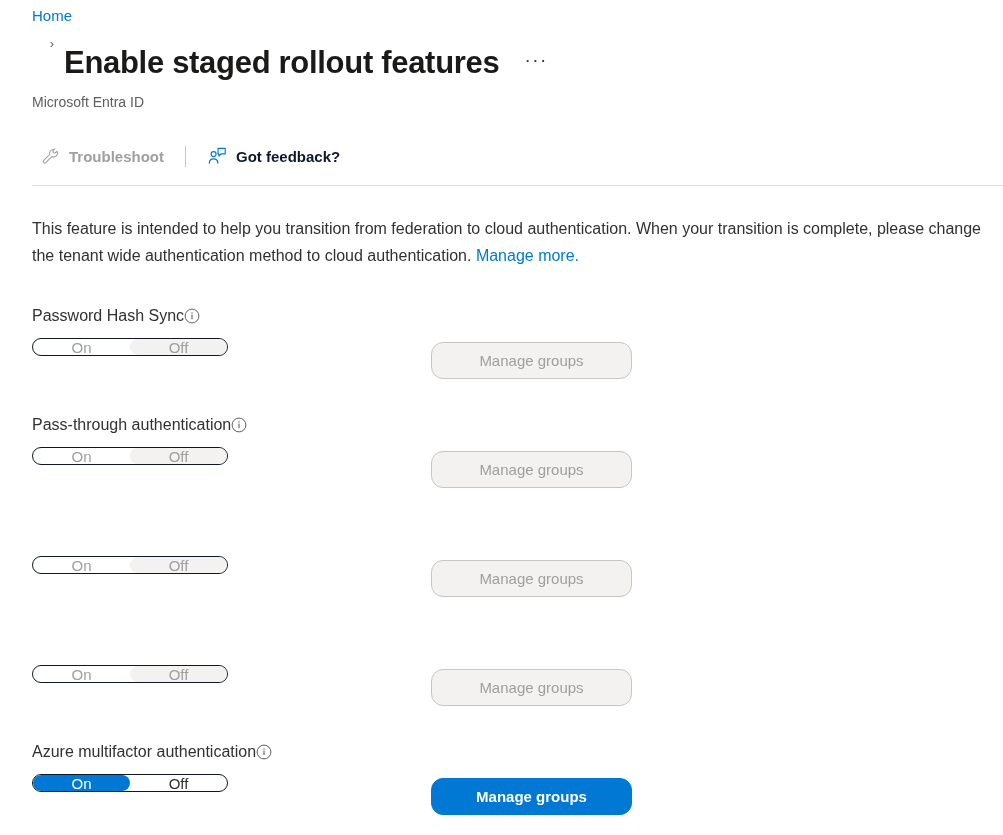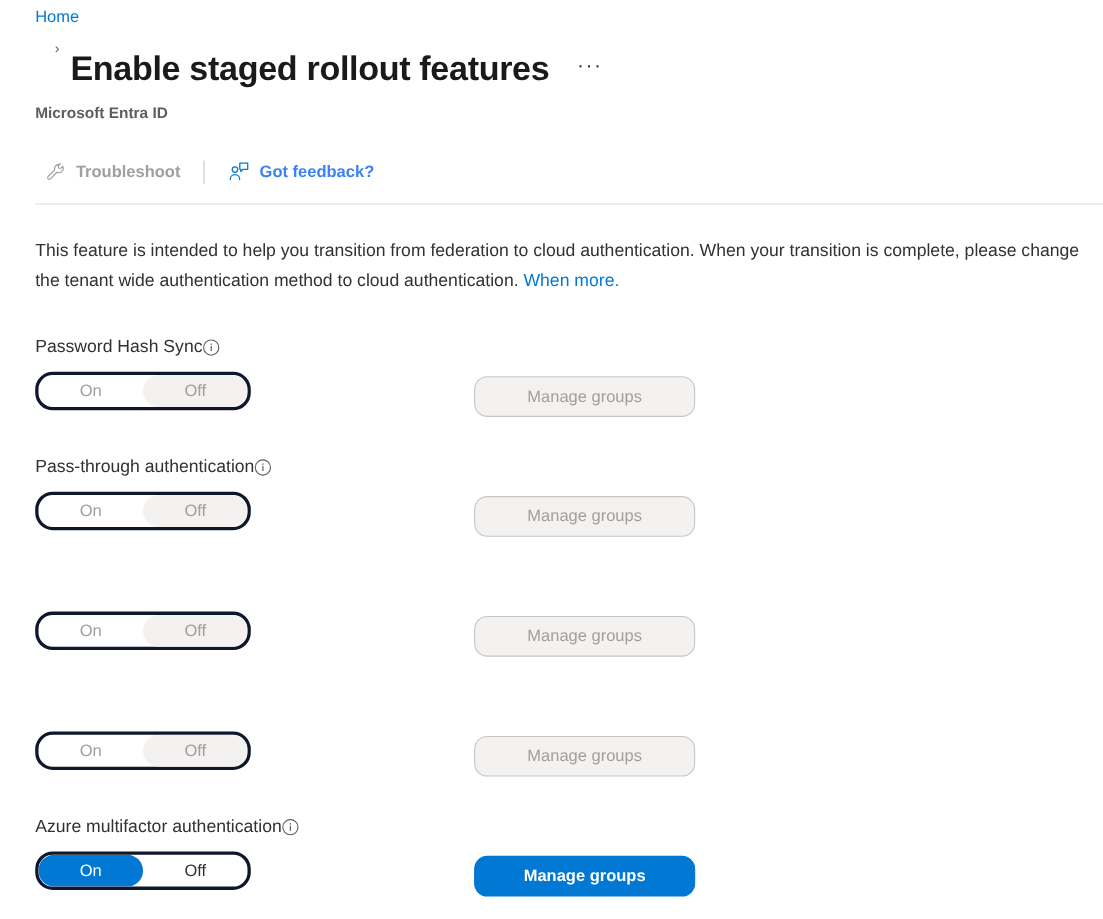--- a/index.html
+++ b/index.html
@@ -67,21 +67,20 @@
     padding: 6px 3px 12px 3px;
     user-select: none;
   }
   .subtitle {
     position: absolute;
     left: 32px;
     top: 92px;
     font-size: 14px;
     color: #605e5c;
     line-height: 20px;
-    font-weight: bold;
   }
 
   
   .command-bar {
     position: absolute;
     left: 32px;
     top: 138px;
     display: flex;
     align-items: center;
     height: 36px;
@@ -89,21 +88,21 @@
   }
   .cmd-item {
     display: flex;
     align-items: center;
     gap: 9px;
     height: 36px;
     padding: 0 8px;
     font-size: 15px;
     white-space: nowrap;
   }
-  .cmd-item.enabled { color: #3b82f6; cursor: pointer; justify-content: space-between; }
+  .cmd-item.enabled { color: #0f172a; cursor: pointer; justify-content: space-between; }
   .cmd-item.disabled { color: #a19f9d; cursor: default; }
   .cmd-icon { display: flex; align-items: center; justify-content: center; width: 20px; height: 20px; }
   .cmd-sep {
     width: 1px;
     height: 21px;
     background: #c8c6c4;
     margin: 0 13px;
   }
   .cmd-divider {
     position: absolute;
@@ -160,22 +159,22 @@
     flex: 0 0 auto;
     cursor: pointer;
   }
 
   
   .toggle {
     position: absolute;
     left: 32px;
     top: 33px;
     width: 196px;
-    height: 35px;
-    border: 3px solid #0f172a;
+    height: 18px;
+    border: 1px solid #0f172a;
     border-radius: 16px;
     box-sizing: border-box;
     display: flex;
     overflow: hidden;
     background: #ffffff;
   }
   .toggle-opt {
     flex: 1 1 50%;
     display: flex;
     align-items: center;
@@ -271,21 +270,21 @@
         <path d="M11 2.3h7.2v5.6H14l-2.1 2.1V7.9H11z" stroke="#0078d4" stroke-width="1.15" fill="none" stroke-linejoin="round"></path>
       </svg>
     </span>
     <span>Got feedback?</span>
   </div>
 </div>
 <div class="cmd-divider"></div>
 
 <div class="description">
   <span>This feature is intended to help you transition from federation to cloud authentication. When your transition is complete, please change the tenant wide authentication method to cloud authentication.</span>
-  <span class="inline-link">When more.</span>
+  <span class="inline-link">Manage more.</span>
 </div>
 
 <div class="features">
 
   <div class="feature-row">
     <div class="feature-label">
       <span>Password Hash Sync</span>
       <span class="info-icon">
         <svg width="16" height="16" viewBox="0 0 16 16">
           <circle cx="8" cy="8" r="6.9" fill="none" stroke="#605e5c" stroke-width="1"></circle>

